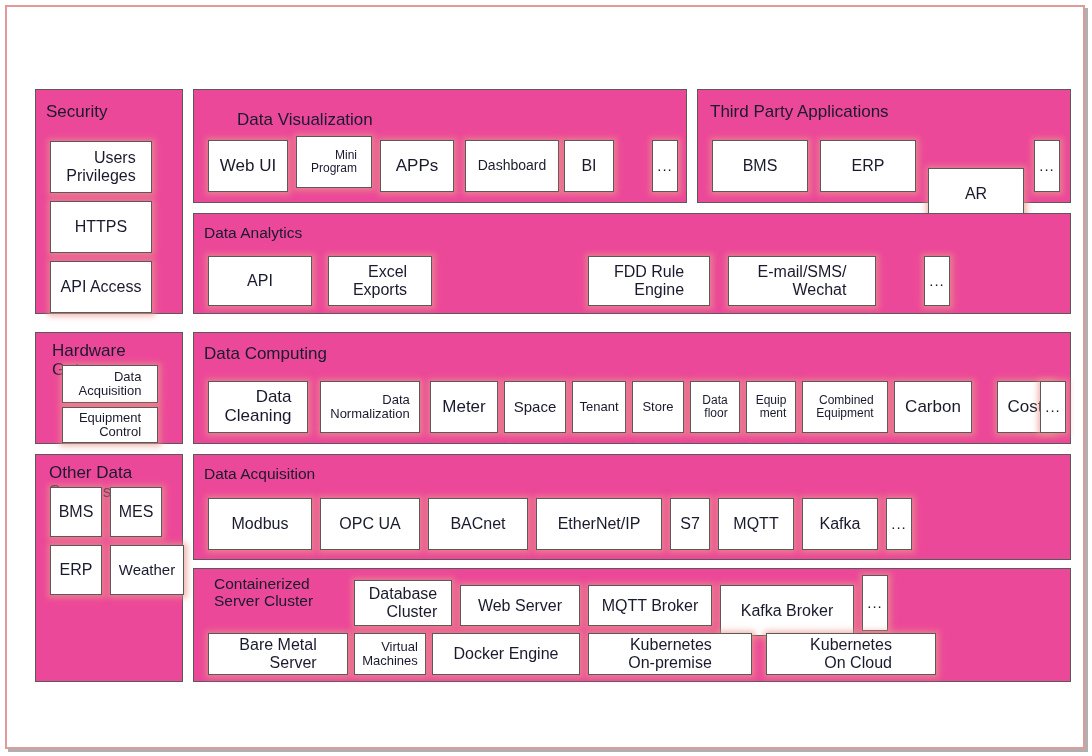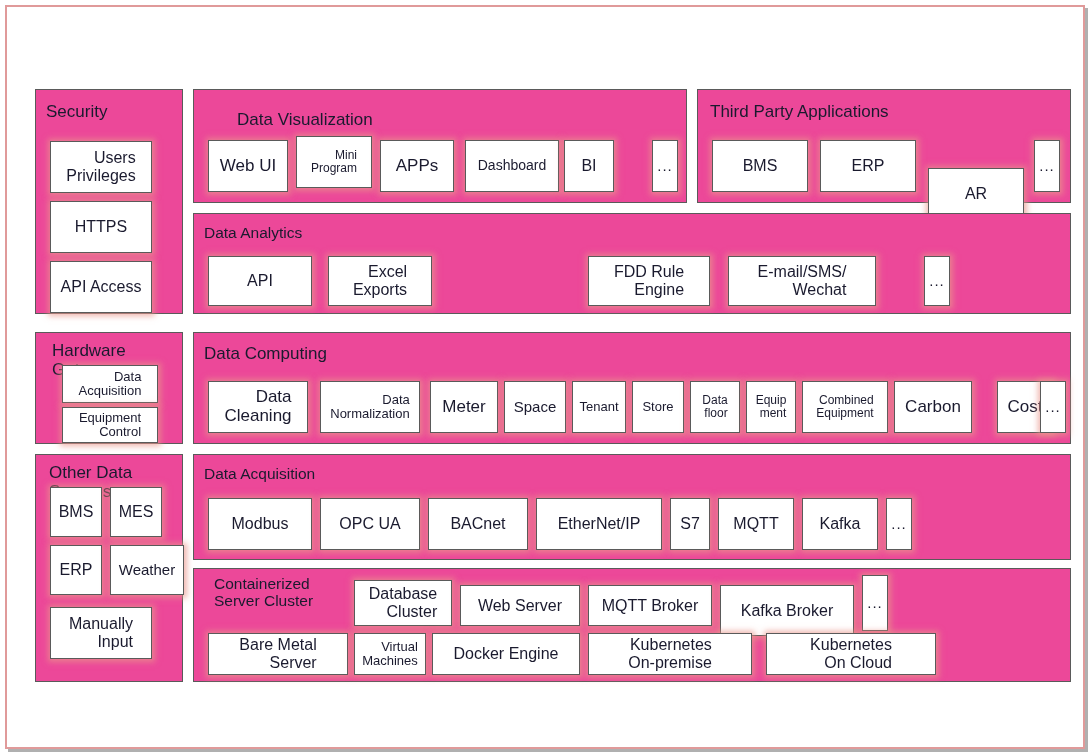--- a/index.html
+++ b/index.html
@@ -137,22 +137,20 @@
       <div class="node fs17" style="left:784px; top:48px; width:56px; height:52px;margin-left:19px;">Cost</div>
       <div class="node ellip" style="left:846px; top:48px; width:26px; height:52px;">...</div>
     </div>
 
     <div class="panel" style="left:28px; top:447px; width:148px; height:228px;">
       <div class="panel-title small" style="left:13px; top:8px;">Other Data Sources</div>
       <div class="node fs16" style="left:14px; top:32px; width:52px; height:50px;">BMS</div>
       <div class="node fs16" style="left:74px; top:32px; width:52px; height:50px;">MES</div>
       <div class="node fs16" style="left:14px; top:90px; width:52px; height:50px;">ERP</div>
       <div class="node fs15" style="left:74px; top:90px; width:74px; height:50px;">Weather</div>
-      <div class="node fs16" style="left:14px; top:152px; width:102px; height:52px;">Manually
-Input</div>
     </div>
 
     <div class="panel" style="left:186px; top:447px; width:878px; height:106px;">
       <div class="panel-title med" style="left:10px; top:10px;">Data Acquisition</div>
       <div class="node fs16" style="left:14px; top:43px; width:104px; height:52px;">Modbus</div>
       <div class="node fs16" style="left:126px; top:43px; width:100px; height:52px;">OPC UA</div>
       <div class="node fs16" style="left:234px; top:43px; width:100px; height:52px;">BACnet</div>
       <div class="node fs16" style="left:342px; top:43px; width:126px; height:52px;">EtherNet/IP</div>
       <div class="node fs16" style="left:476px; top:43px; width:40px; height:52px;">S7</div>
       <div class="node fs16" style="left:524px; top:43px; width:76px; height:52px;">MQTT</div>

